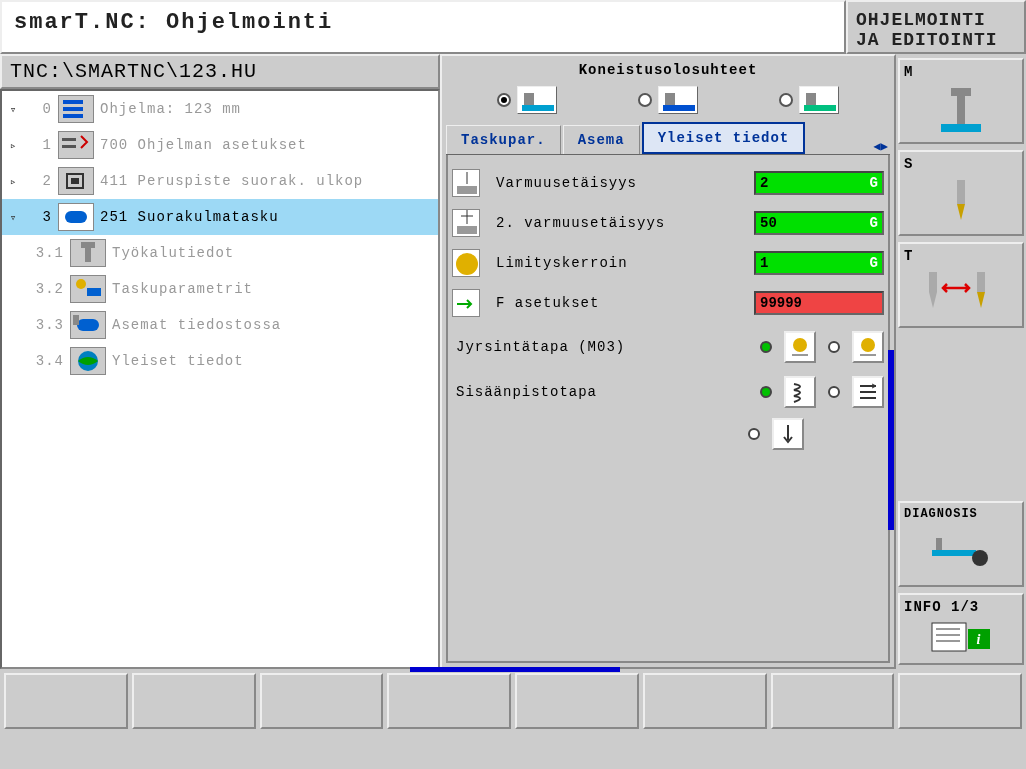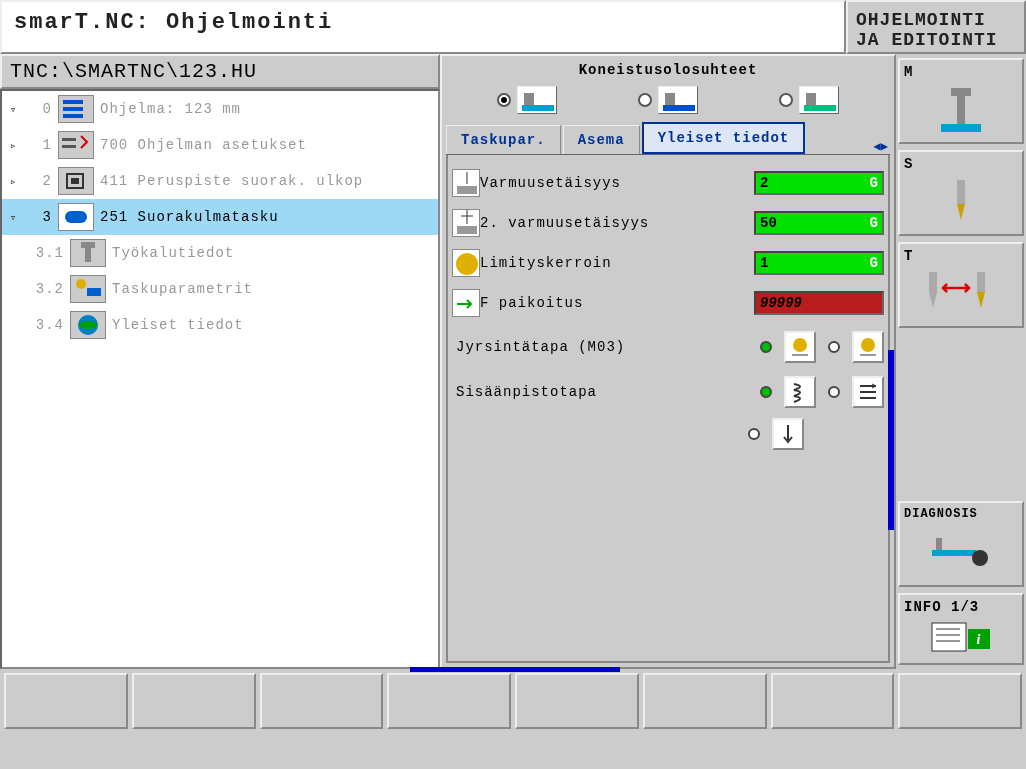--- a/index.html
+++ b/index.html
@@ -189,21 +189,21 @@
   flex: 1;
   background: #ccc;
   border: 2px solid #888;
   border-top: none;
   padding: 8px 4px;
 }
 .form-row {
   display: flex;
   align-items: center;
   height: 40px;
-  gap: 0;
+  gap: 16px;
 }
 .param-icon {
   width: 28px; height: 28px;
   background: #fff;
   border: 1px solid #888;
   flex-shrink: 0;
 }
 .param-label {
   flex: 1;
   letter-spacing: 1px;
@@ -215,21 +215,21 @@
   border-top-color: #444;
   border-left-color: #444;
   padding: 0 4px;
   display: flex;
   align-items: center;
   justify-content: space-between;
   font-family: inherit;
   font-weight: bold;
 }
 .value-field.green { background: #00e000; color: #000; }
-.value-field.white { background: #b91c1c; color: #000; font-style: italic; }
+.value-field.white { background: #ef4444; color: #000; }
 .value-field .g { color: #fff; font-weight: bold; }
 .option-icons {
   display: flex;
   gap: 12px;
   align-items: center;
 }
 .opt-btn {
   width: 32px; height: 32px;
   background: #fff;
   border: 2px solid #888;
@@ -390,20 +390,30 @@
         <span class="tree-num">3.2</span>
         <span class="tree-icon">
           <svg width="34" height="26">
               <circle cx="10" cy="8" r="5" fill="#e0b000"></circle>
               <rect x="16" y="12" width="14" height="8" fill="#0060d0"></rect>
             </svg>
         </span>
         <span class="tree-label">Taskuparametrit</span>
       </div>
 
+      <div class="tree-row child">
+        <span class="tree-num">3.3</span>
+        <span class="tree-icon">
+          <svg width="34" height="26">
+              <rect x="6" y="7" width="22" height="12" rx="6" fill="#0060d0"></rect>
+              <rect x="2" y="3" width="6" height="10" fill="#888"></rect>
+            </svg>
+        </span>
+        <span class="tree-label">Asemat tiedostossa</span>
+      </div>
 
       <div class="tree-row child">
         <span class="tree-num">3.4</span>
         <span class="tree-icon">
           <svg width="34" height="26">
               <circle cx="17" cy="13" r="10" fill="#0080c0"></circle>
               <path d="M7 13 Q17 5 27 13 Q17 21 7 13" fill="#00a000"></path>
             </svg>
         </span>
         <span class="tree-label">Yleiset tiedot</span>
@@ -495,21 +505,21 @@
           <span class="g">G</span>
         </span>
       </div>
 
       <div class="form-row">
         <span class="param-icon" style="background:#fff">
             <svg width="28" height="28">
               <path d="M4 14 L18 14 M14 10 L18 14 L14 18" stroke="#0a0" stroke-width="2" fill="none"></path>
             </svg>
           </span>
-        <span class="param-label">F paikoitus</span>
+        <span class="param-label">F asetukset</span>
         <span class="value-field white">
           <span>99999</span>
         </span>
       </div>
 
       <div class="form-row" style="height:48px">
         <span class="param-label" style="padding-left:4px">Jyrsintätapa (M03)</span>
         <div class="option-icons">
           <span class="dot checked"></span>
           <span class="opt-btn">

